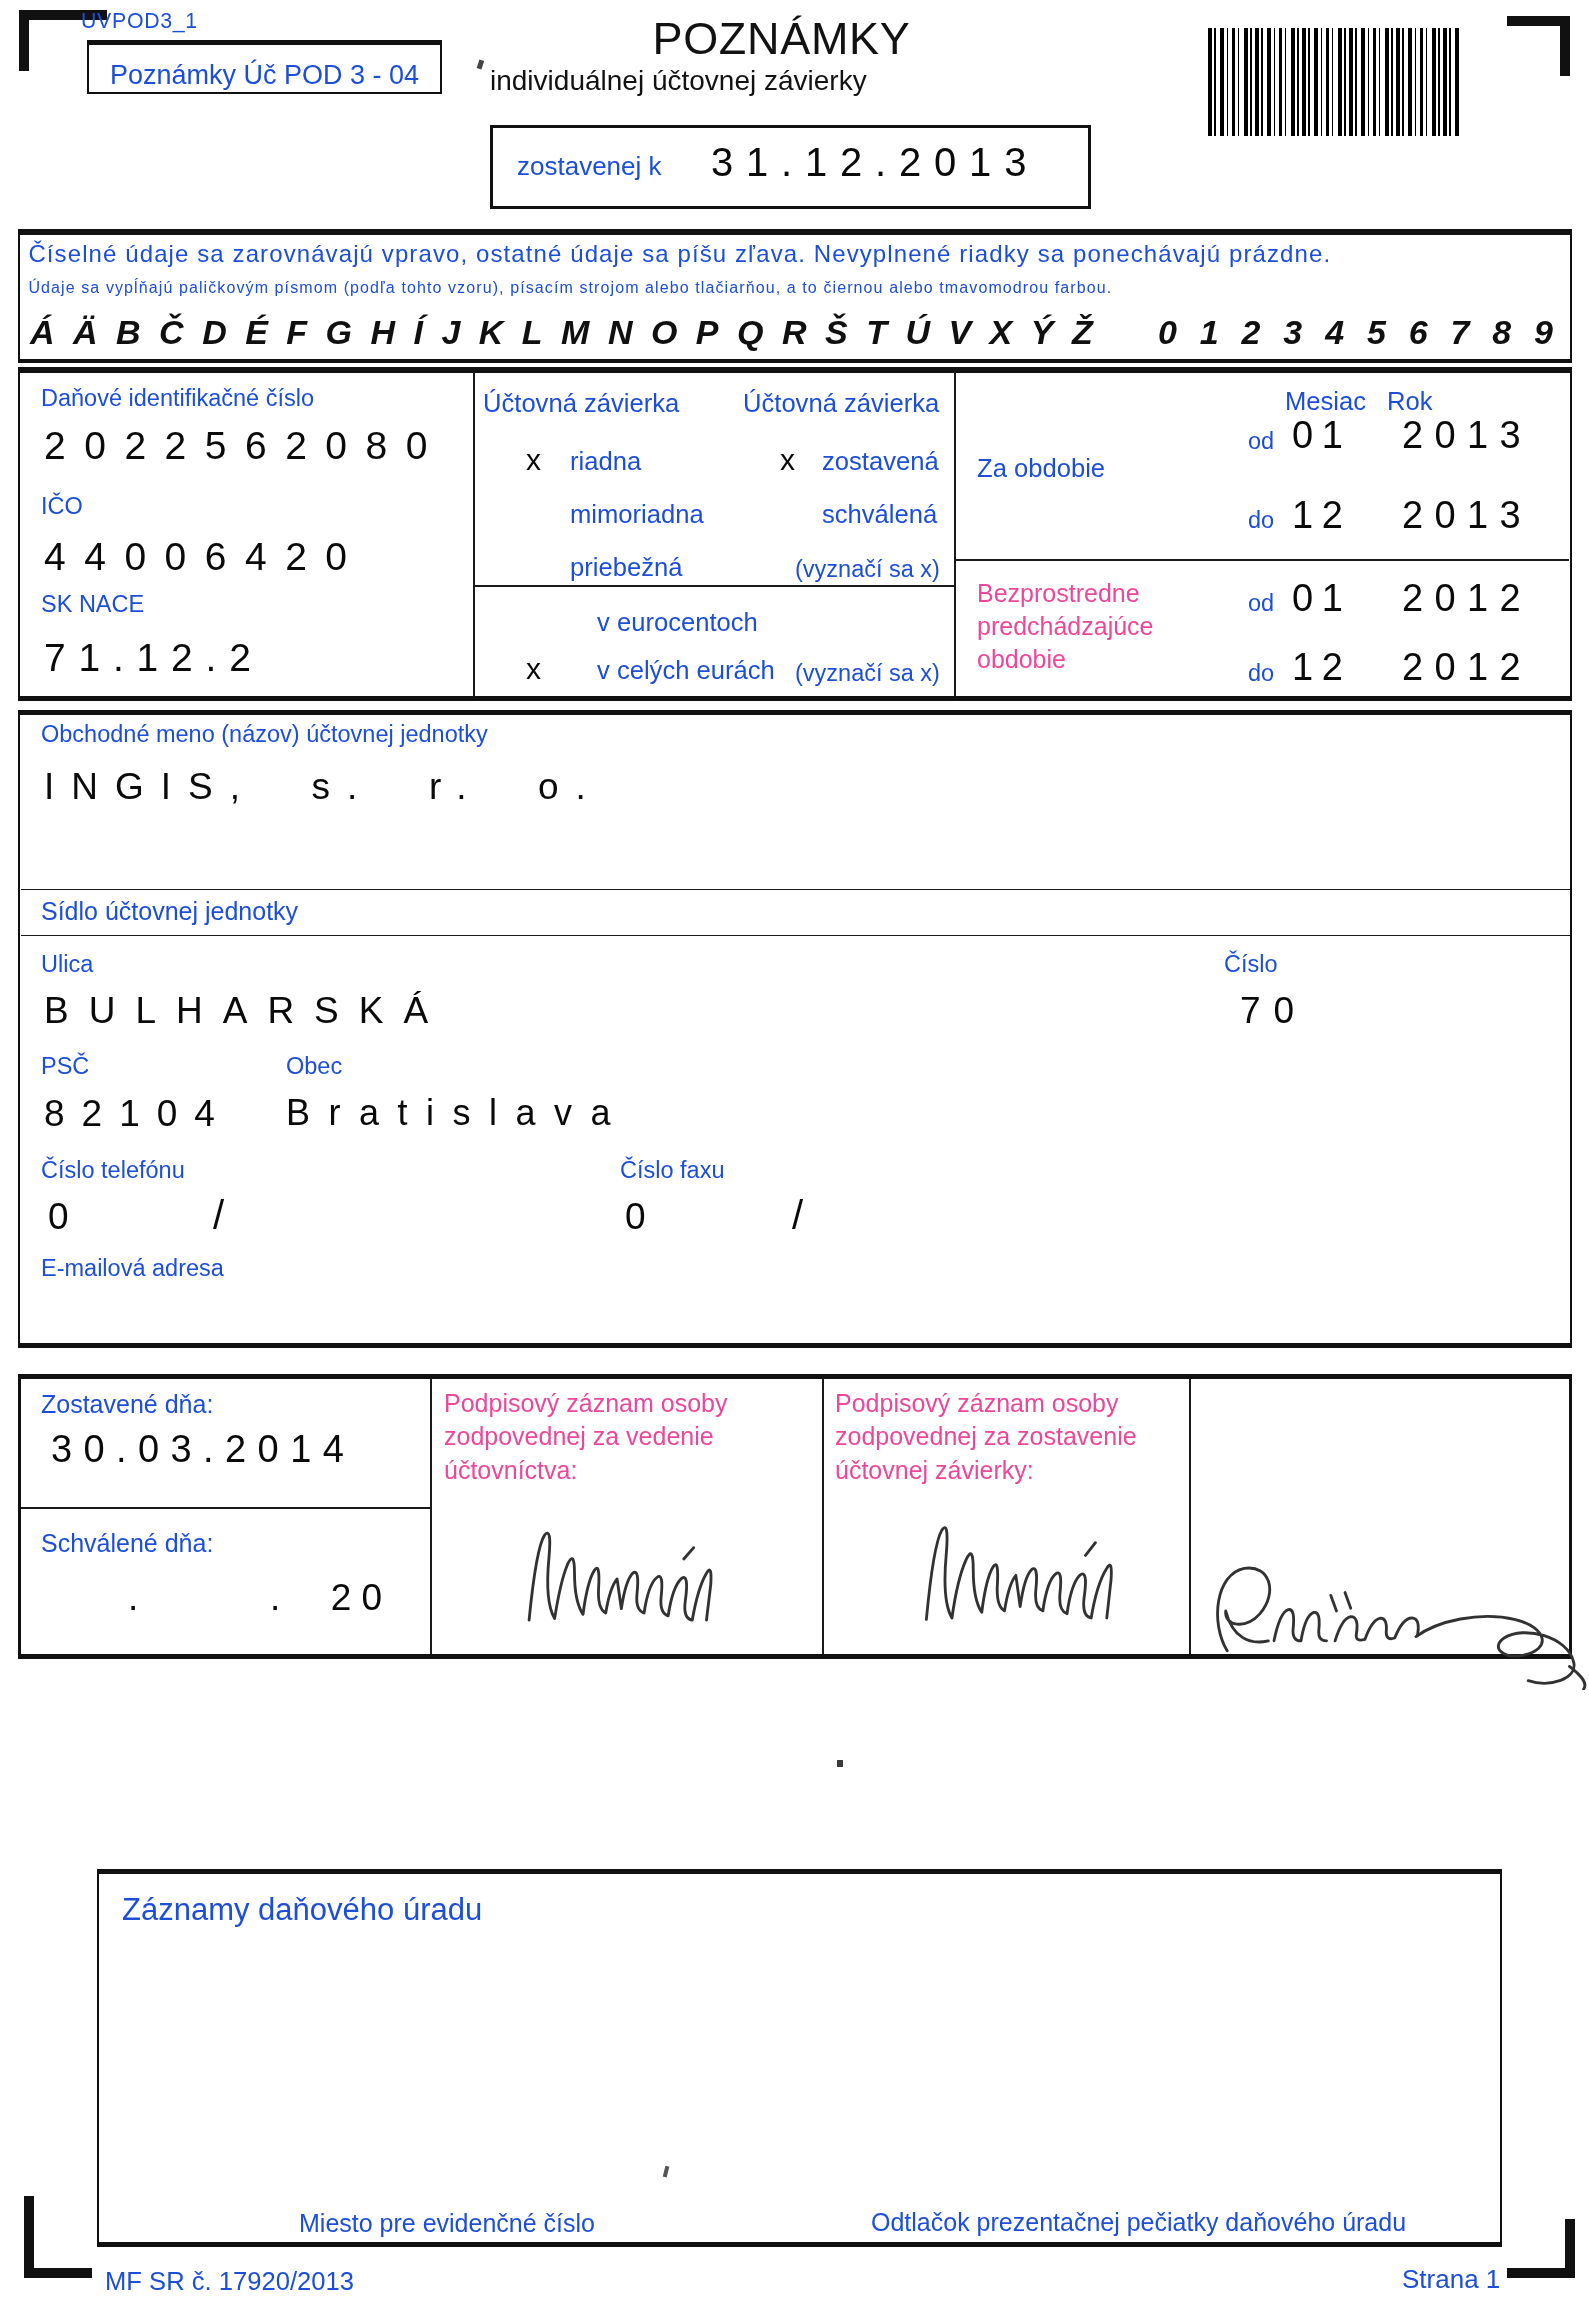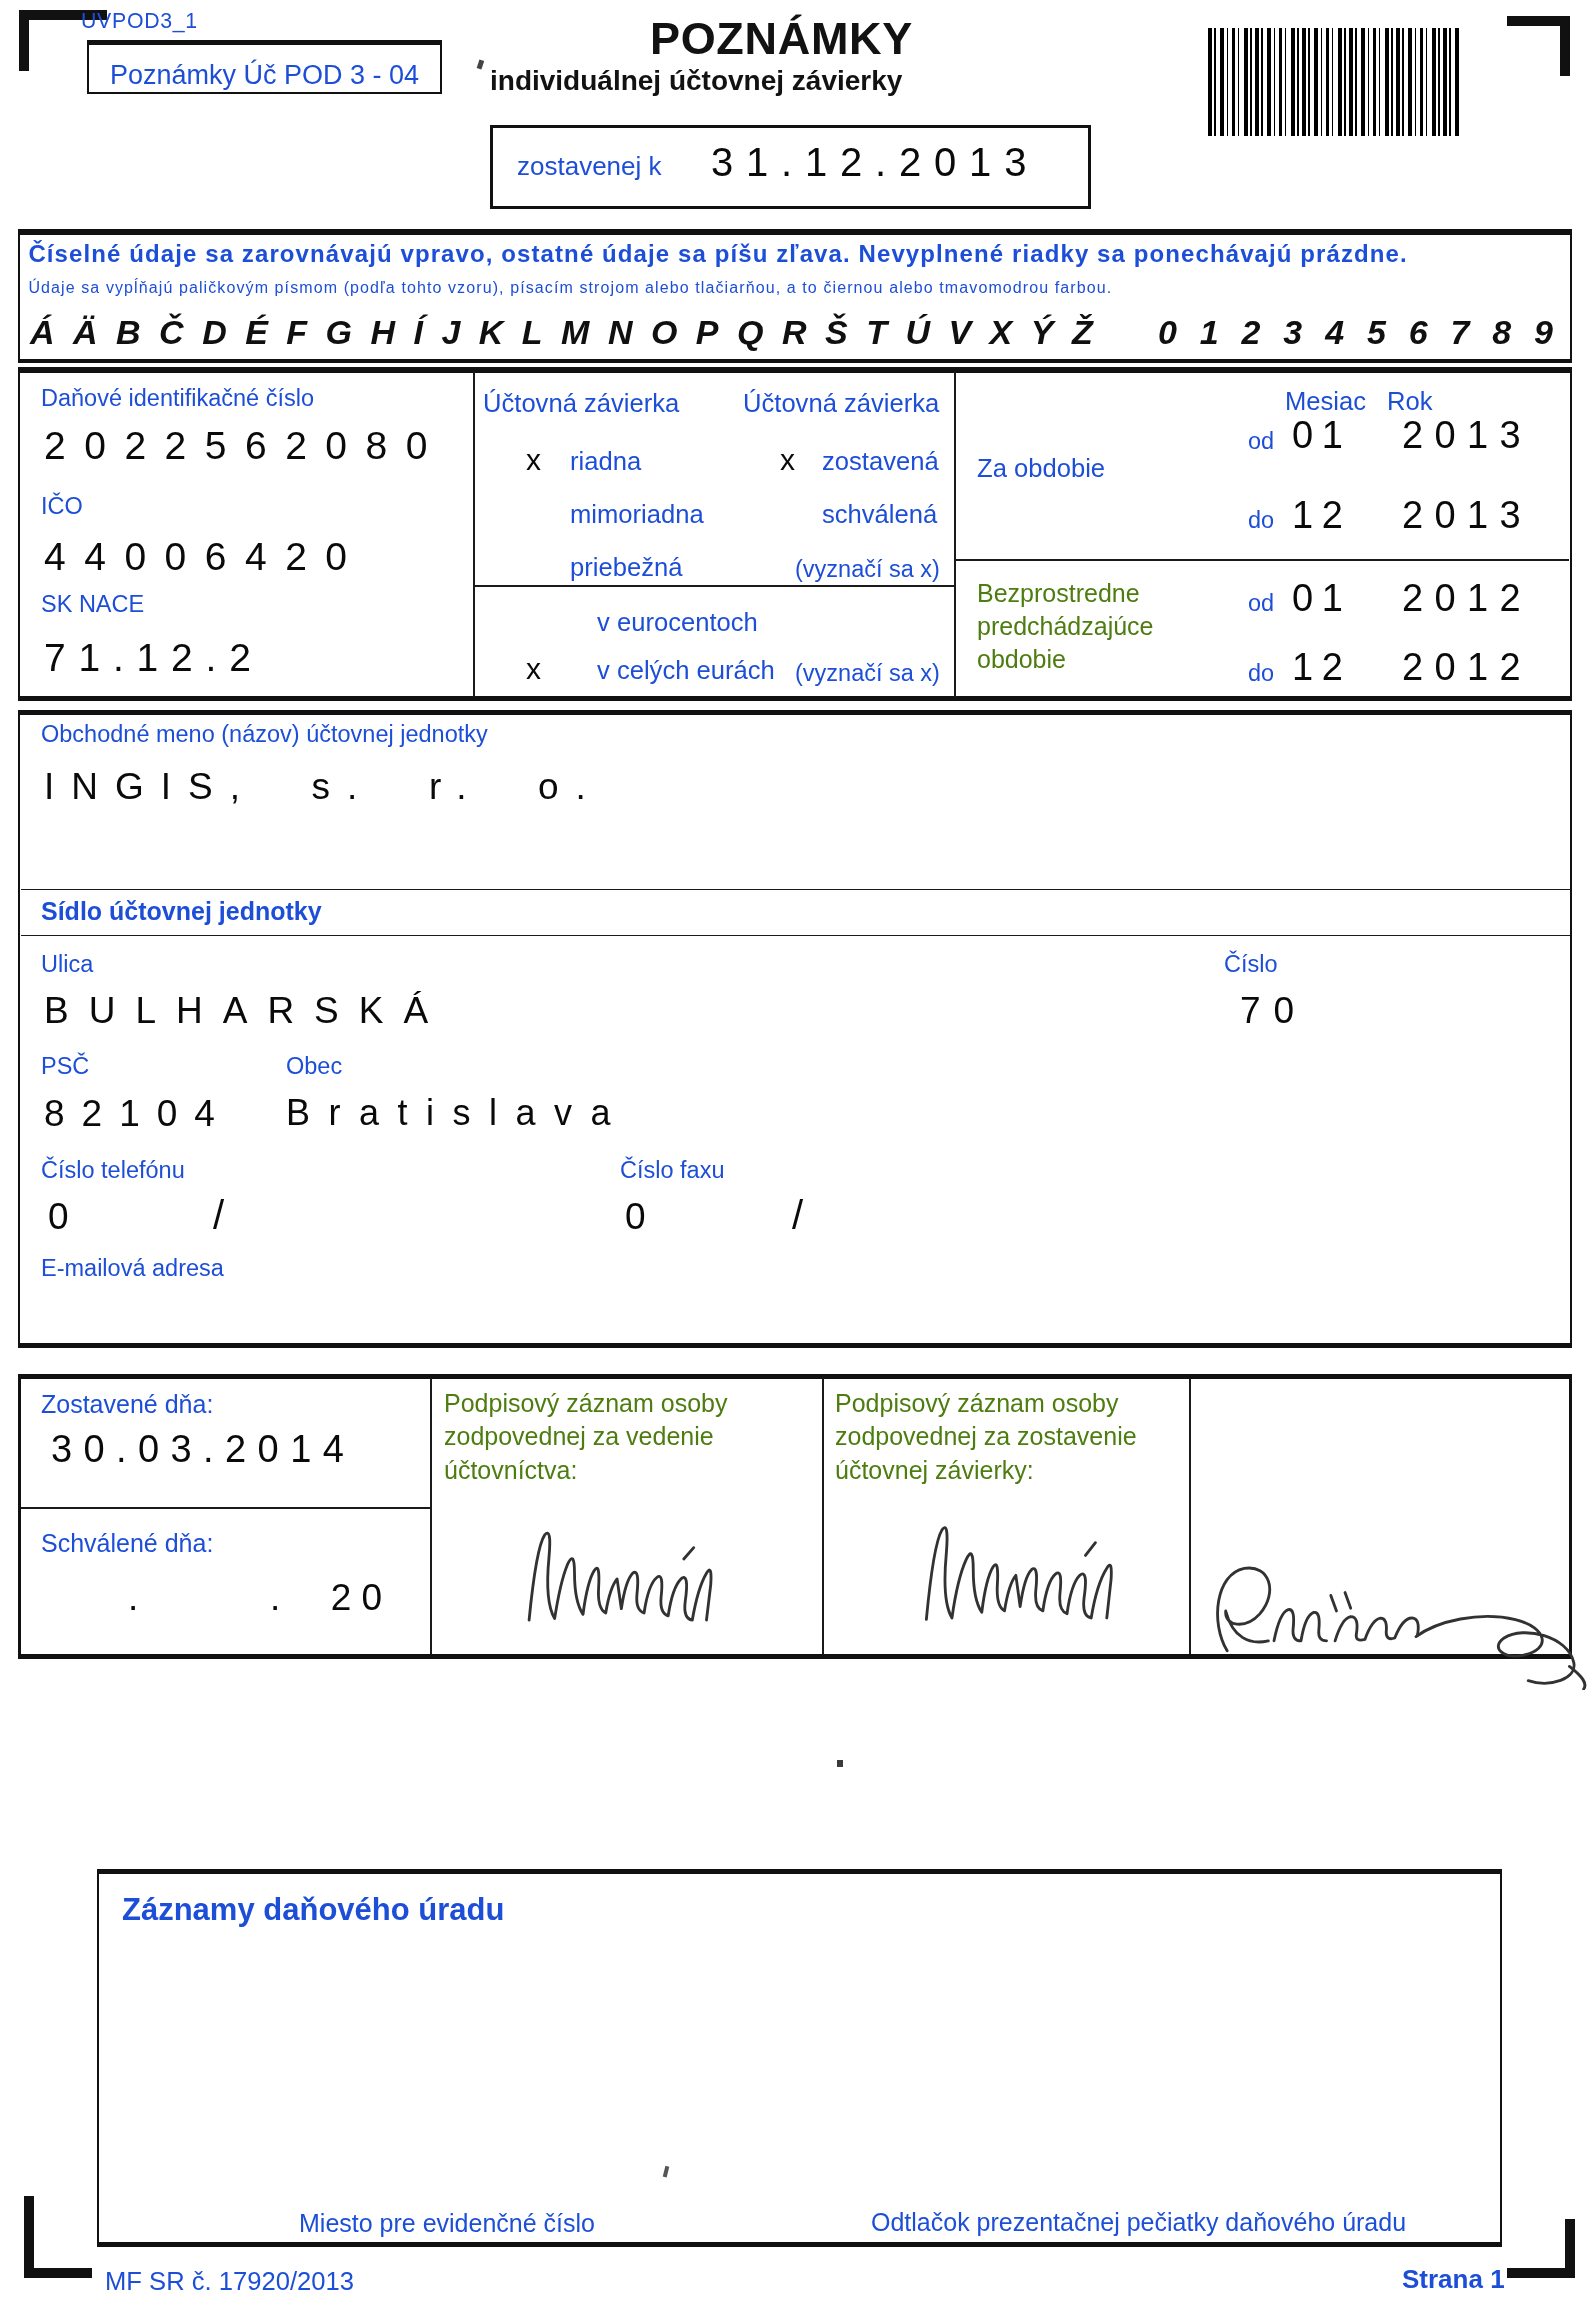--- a/index.html
+++ b/index.html
@@ -2,25 +2,25 @@
 <html style="font-size:11.4px"><head>
 <meta charset="utf-8">
 <style>
   *{margin:0;padding:0;box-sizing:border-box}
   html,body{background:#ffffff}
   .page{position:relative;width:1590px;height:2307px;background:#fff;overflow:hidden;
         font-family:"Liberation Sans",sans-serif;color:#121212}
   .a{position:absolute}
   .lbl{font-size:23.5px;line-height:1.18;color:#1d4ed8;white-space:nowrap}
   .lbl-lg{font-size:25.6px}
-  .b{font-weight:bold}
+  .b{font-weight:normal}
   .i{}
   .val{font-family:"Liberation Sans",sans-serif;color:#0a0a0a;white-space:pre;line-height:1}
   .line{background:#1a1a1a}
-  .sigline{font-size:25px;line-height:1.33;white-space:pre-line;color:#4d7c0f}
+  .sigline{font-size:25px;line-height:1.33;white-space:pre-line;color:#ec4899}
   .sample-row{display:flex;justify-content:space-between;
               font-style:italic;font-weight:600;font-size:34px;color:#101010;
               font-family:"Liberation Sans",sans-serif}
   svg path{fill:none;stroke:#323232;stroke-width:4;stroke-linecap:round;stroke-linejoin:round}
 </style>
 </head>
 <body>
 
 <div class="page">
 

